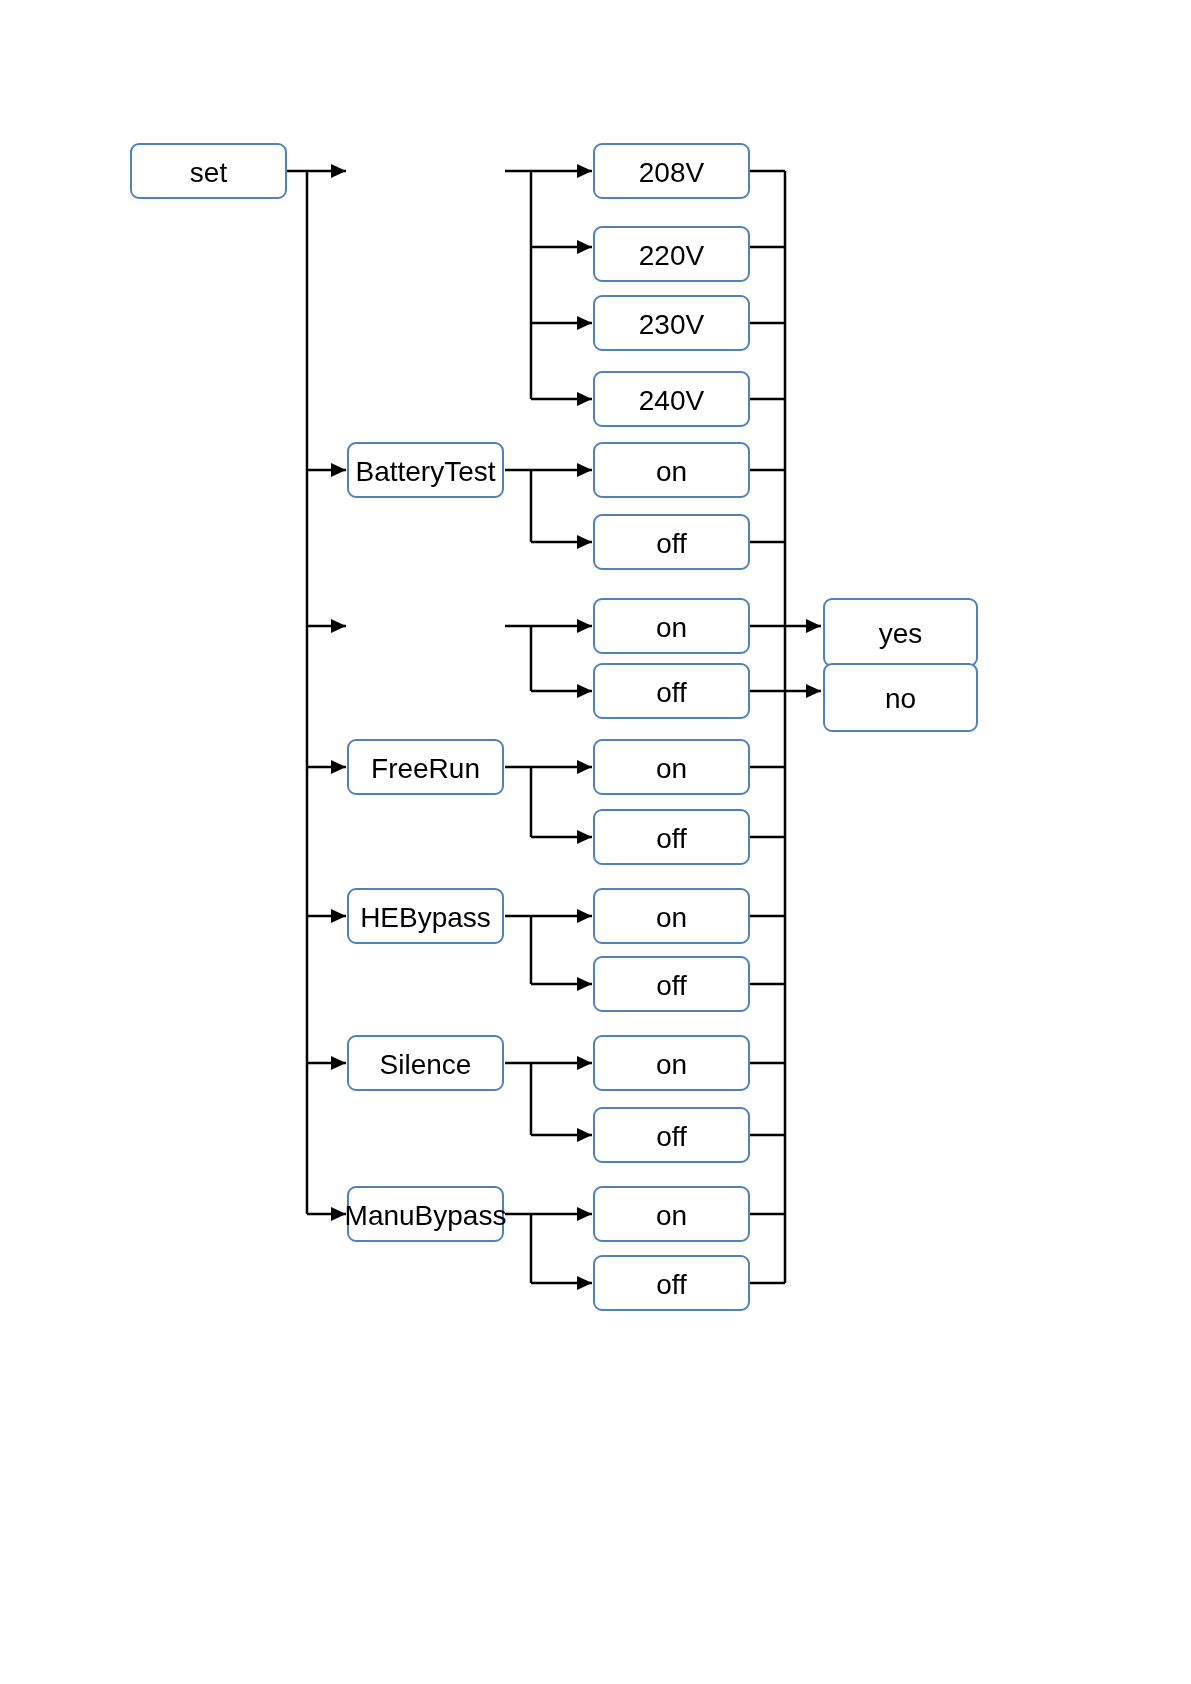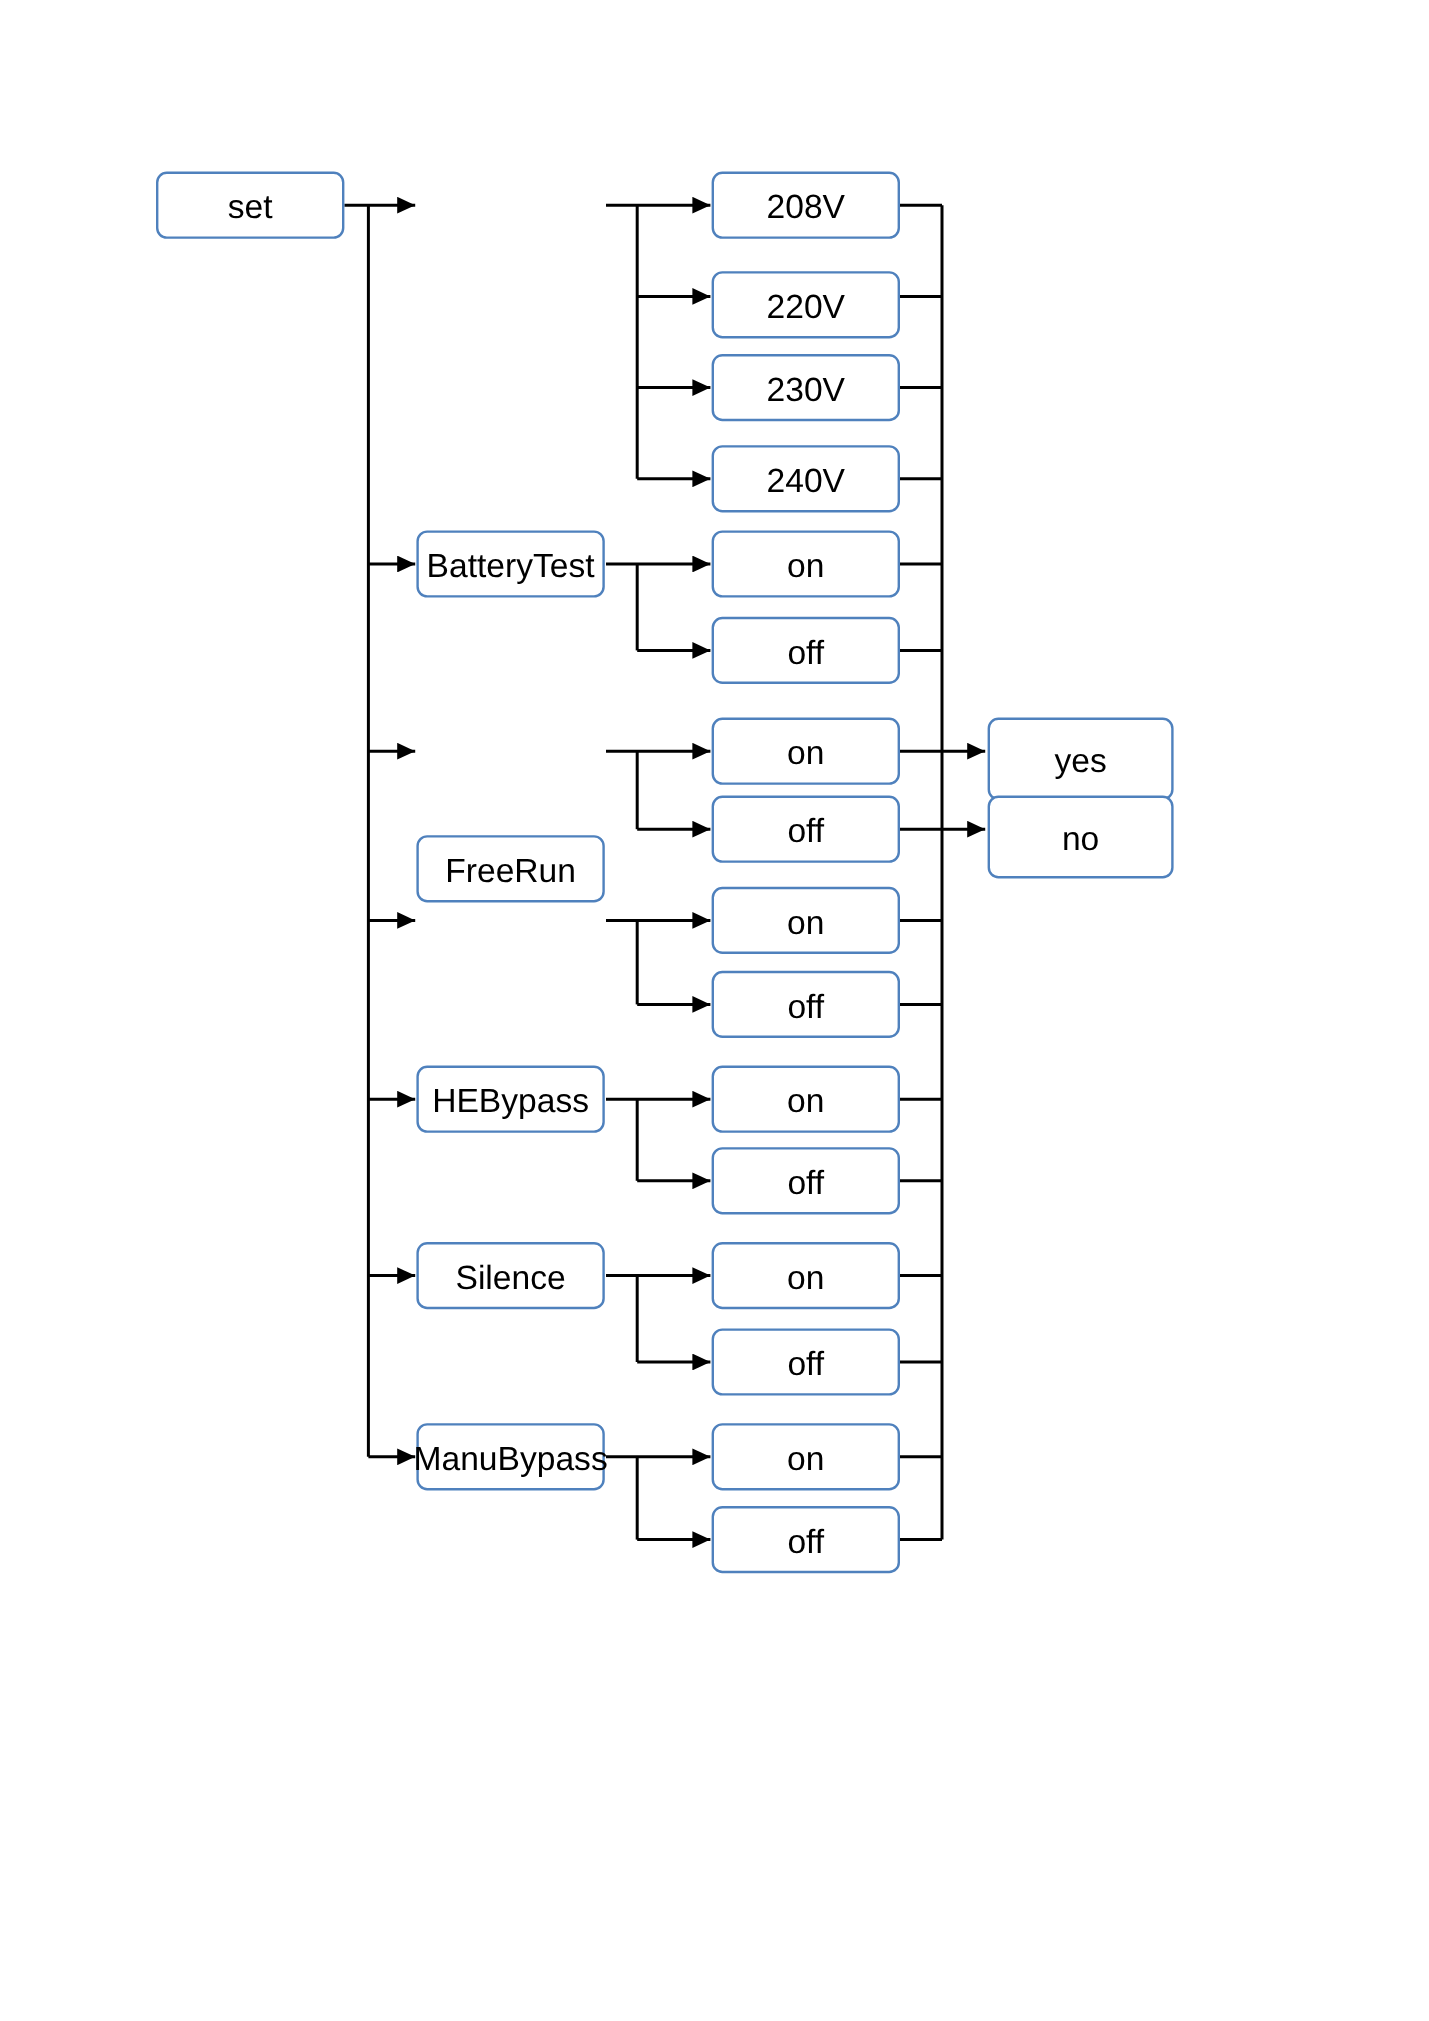--- a/index.html
+++ b/index.html
@@ -104,21 +104,21 @@
       <path d="M750 626 H821" marker-end="url(#arrow)"></path>
       <path d="M750 691 H821" marker-end="url(#arrow)"></path>
 
       <path d="M785 171 V1283"></path>
     </g>
   </svg>
 
   <div class="node" style="left:130px;top:143px">set</div>
 
   <div class="node" style="left:347px;top:442px">BatteryTest</div>
-  <div class="node" style="left:347px;top:696px">FreeRun</div>
+  <div class="node" style="left:347px;top:739px">FreeRun</div>
   <div class="node" style="left:347px;top:1035px">Silence</div>
   <div class="node" style="left:347px;top:888px">HEBypass</div>
   <div class="node" style="left:347px;top:1186px">ManuBypass</div>
 
   <div class="node" style="left:593px;top:143px">208V</div>
   <div class="node" style="left:593px;top:226px">220V</div>
   <div class="node" style="left:593px;top:295px">230V</div>
   <div class="node" style="left:593px;top:371px">240V</div>
 
   <div class="node" style="left:593px;top:442px">on</div>

